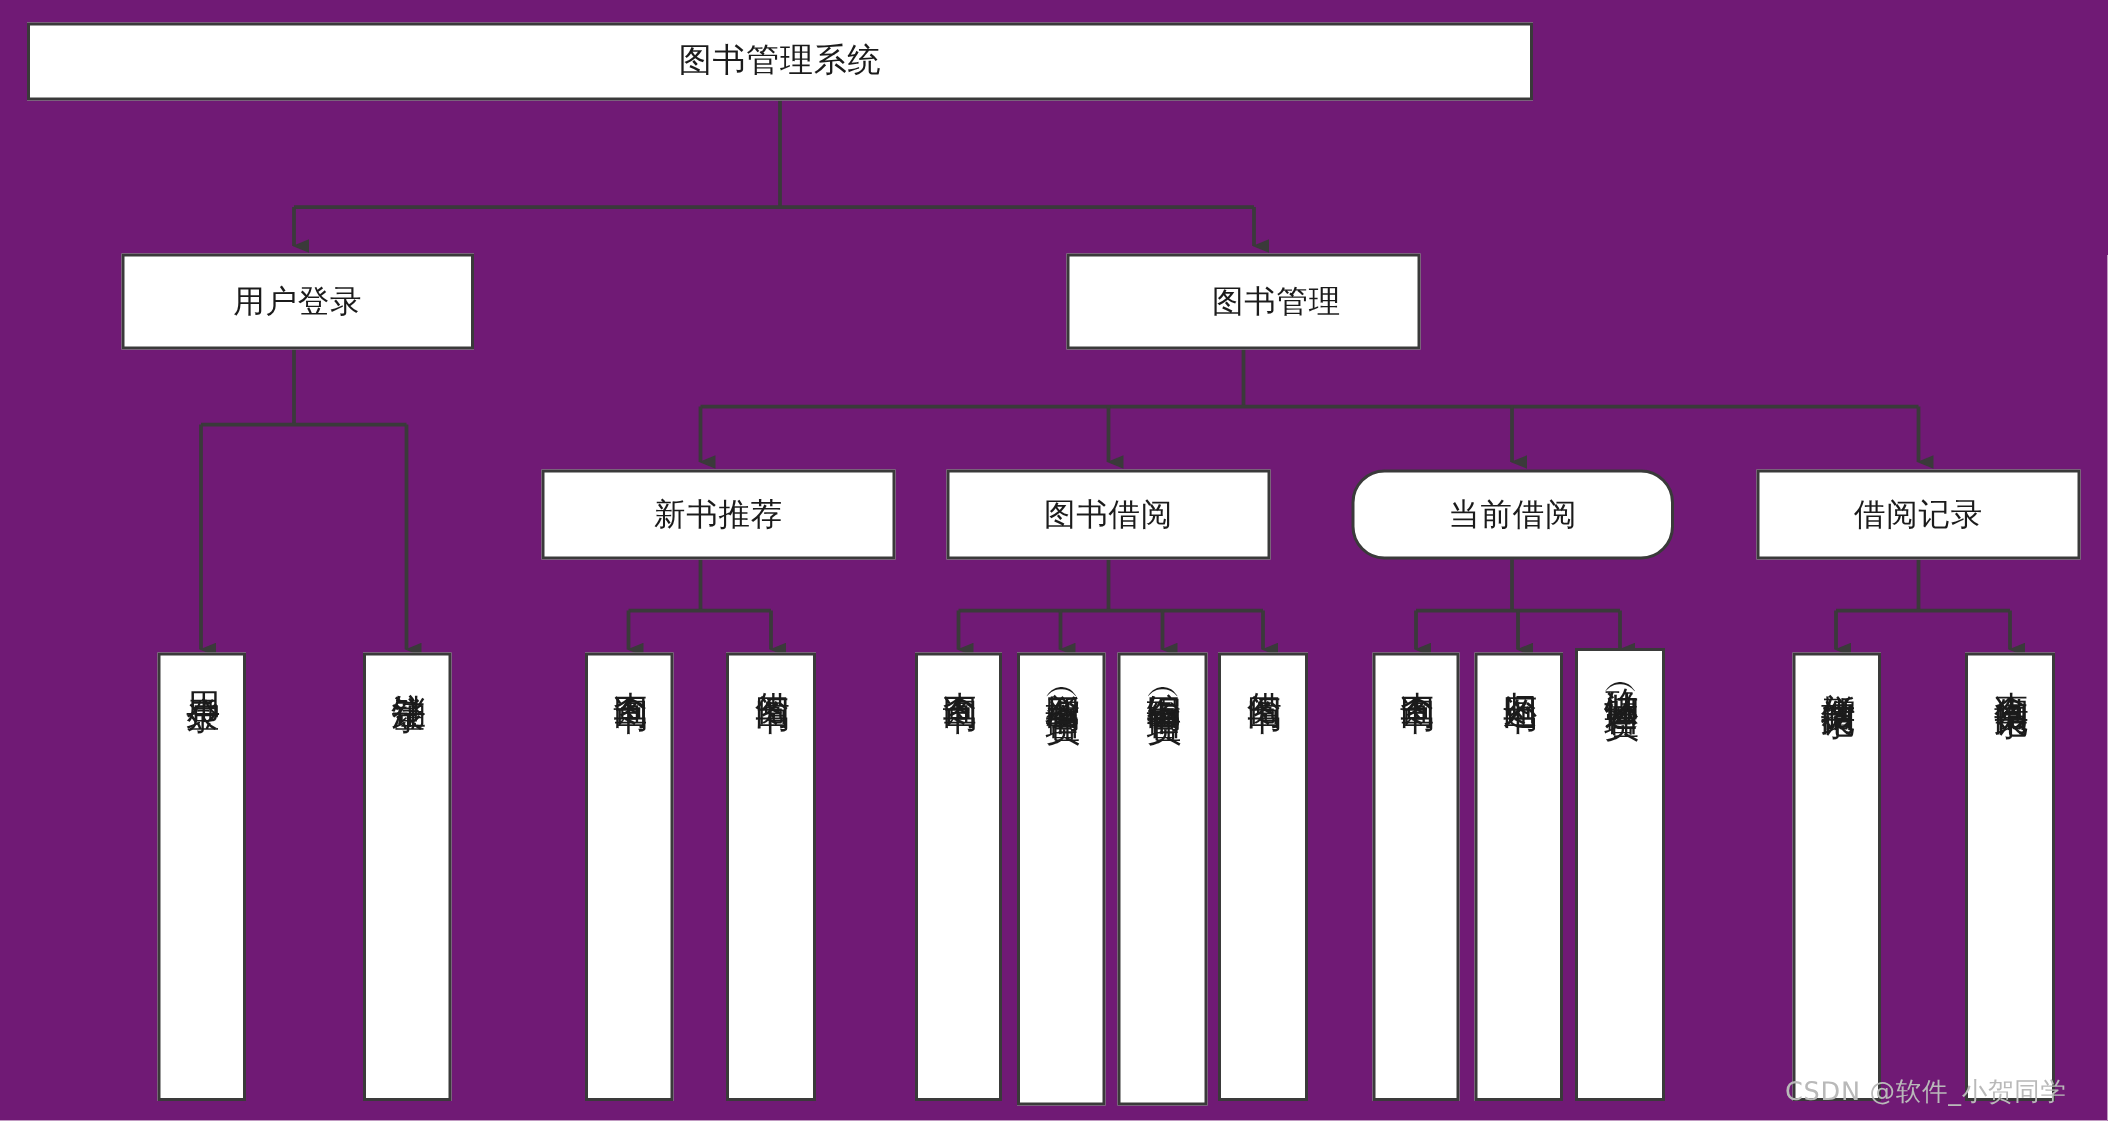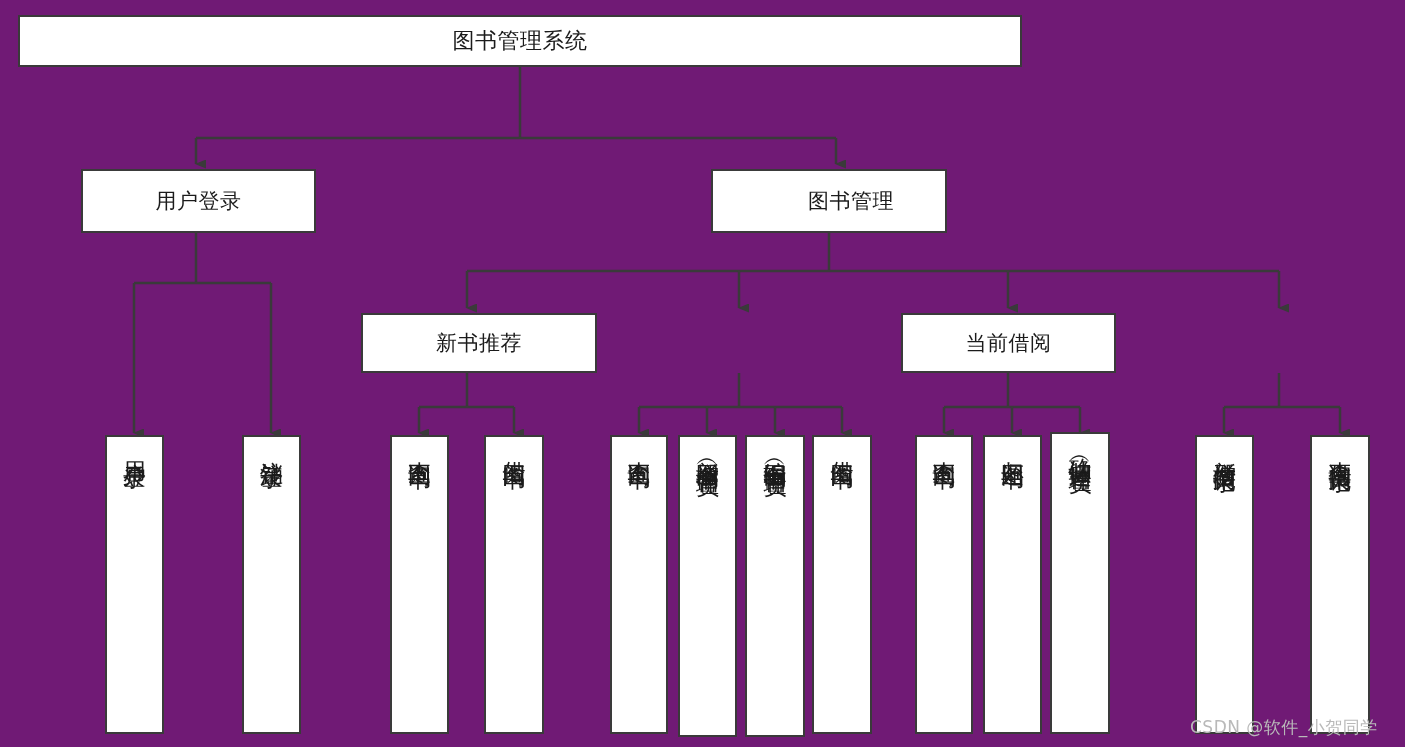--- a/index.html
+++ b/index.html
@@ -138,25 +138,31 @@
   </div>
 
   <div class="node horiz" style="left:711px; top:169px; width:236px; height:64px;padding-left:44px;">
     <span class="label">图书管理</span>
   </div>
 
   <div class="node horiz" style="left:361px; top:313px; width:236px; height:60px;">
     <span class="label">新书推荐</span>
   </div>
 
-
-  <div class="node horiz" style="left:901px; top:313px; width:215px; height:60px;">
+  <div class="node horiz" style="left:631px; top:313px; width:216px; height:60px;">
+    <span class="label">图书借阅</span>
+  </div>
+
+  <div class="node horiz" style="left:901px; top:313px; width:215px; height:60px;border-radius:22px;">
     <span class="label">当前借阅</span>
   </div>
 
+  <div class="node horiz" style="left:1171px; top:313px; width:216px; height:60px;">
+    <span class="label">借阅记录</span>
+  </div>
 
   <div class="node vert" style="left:105px; top:435px; width:59px; height:299px;">
     <span class="label">用户登录</span>
   </div>
   <div class="node vert" style="left:242px; top:435px; width:59px; height:299px;">
     <span class="label">注销登录</span>
   </div>
 
   <div class="node vert" style="left:390px; top:435px; width:59px; height:299px;">
     <span class="label">查询图书</span>

